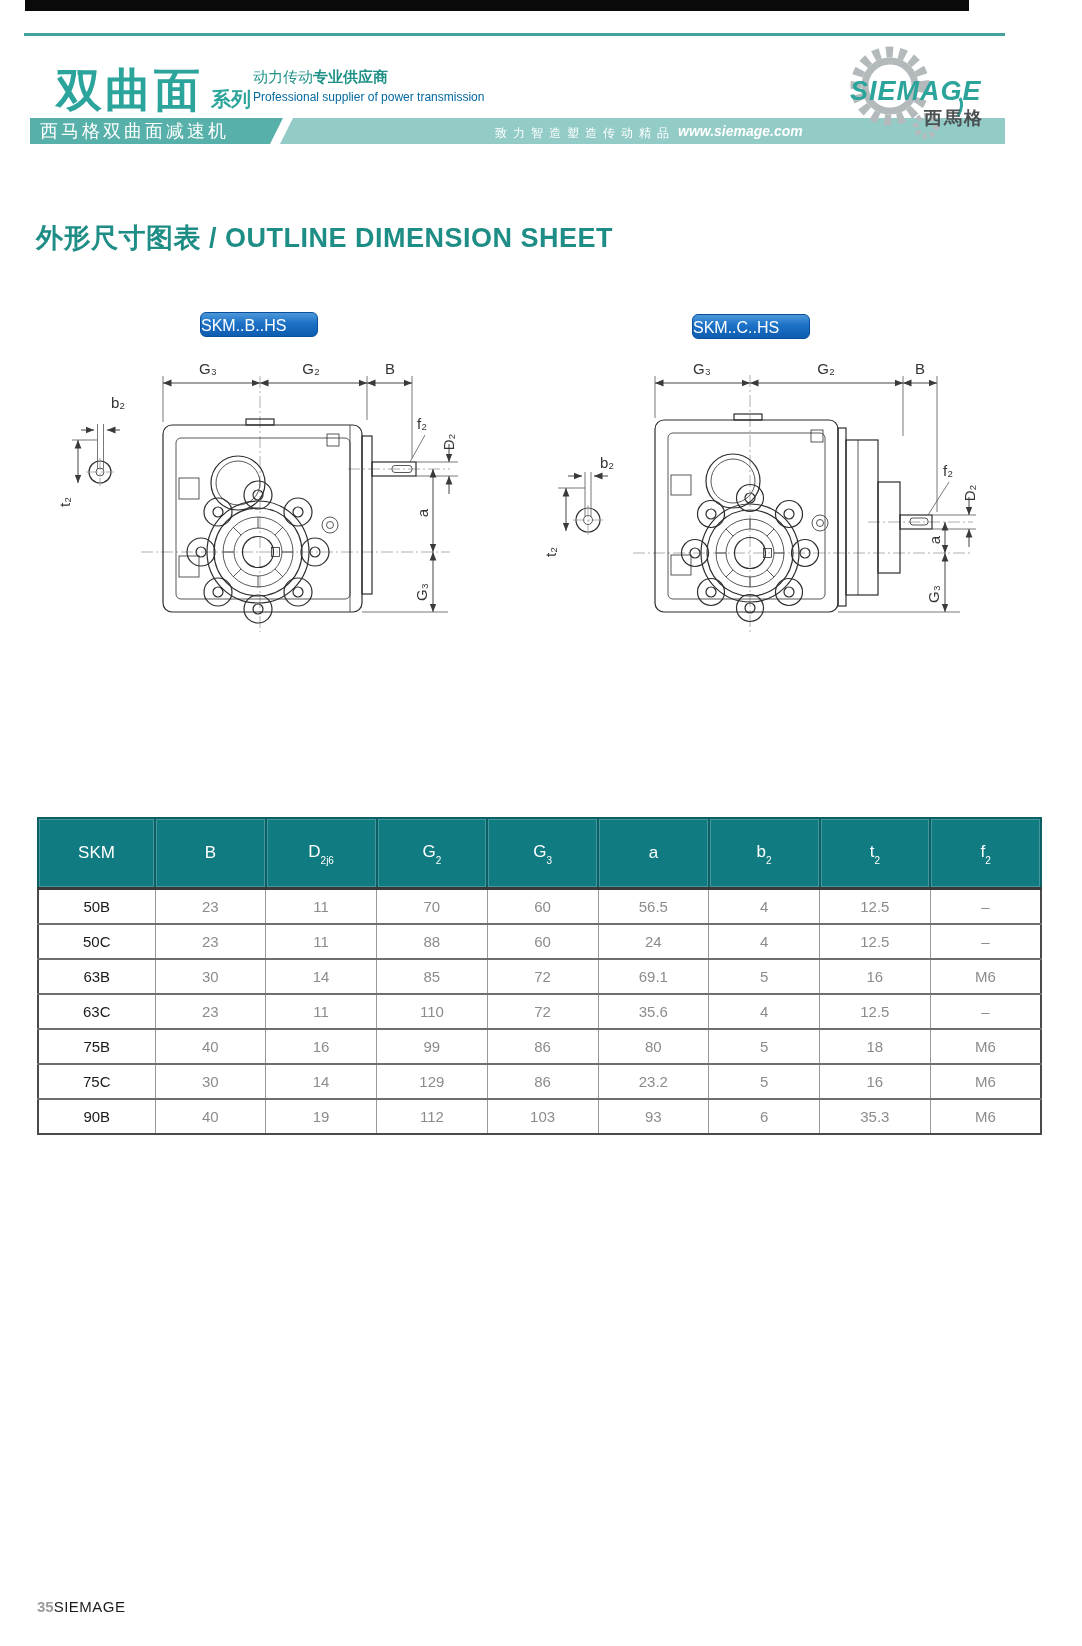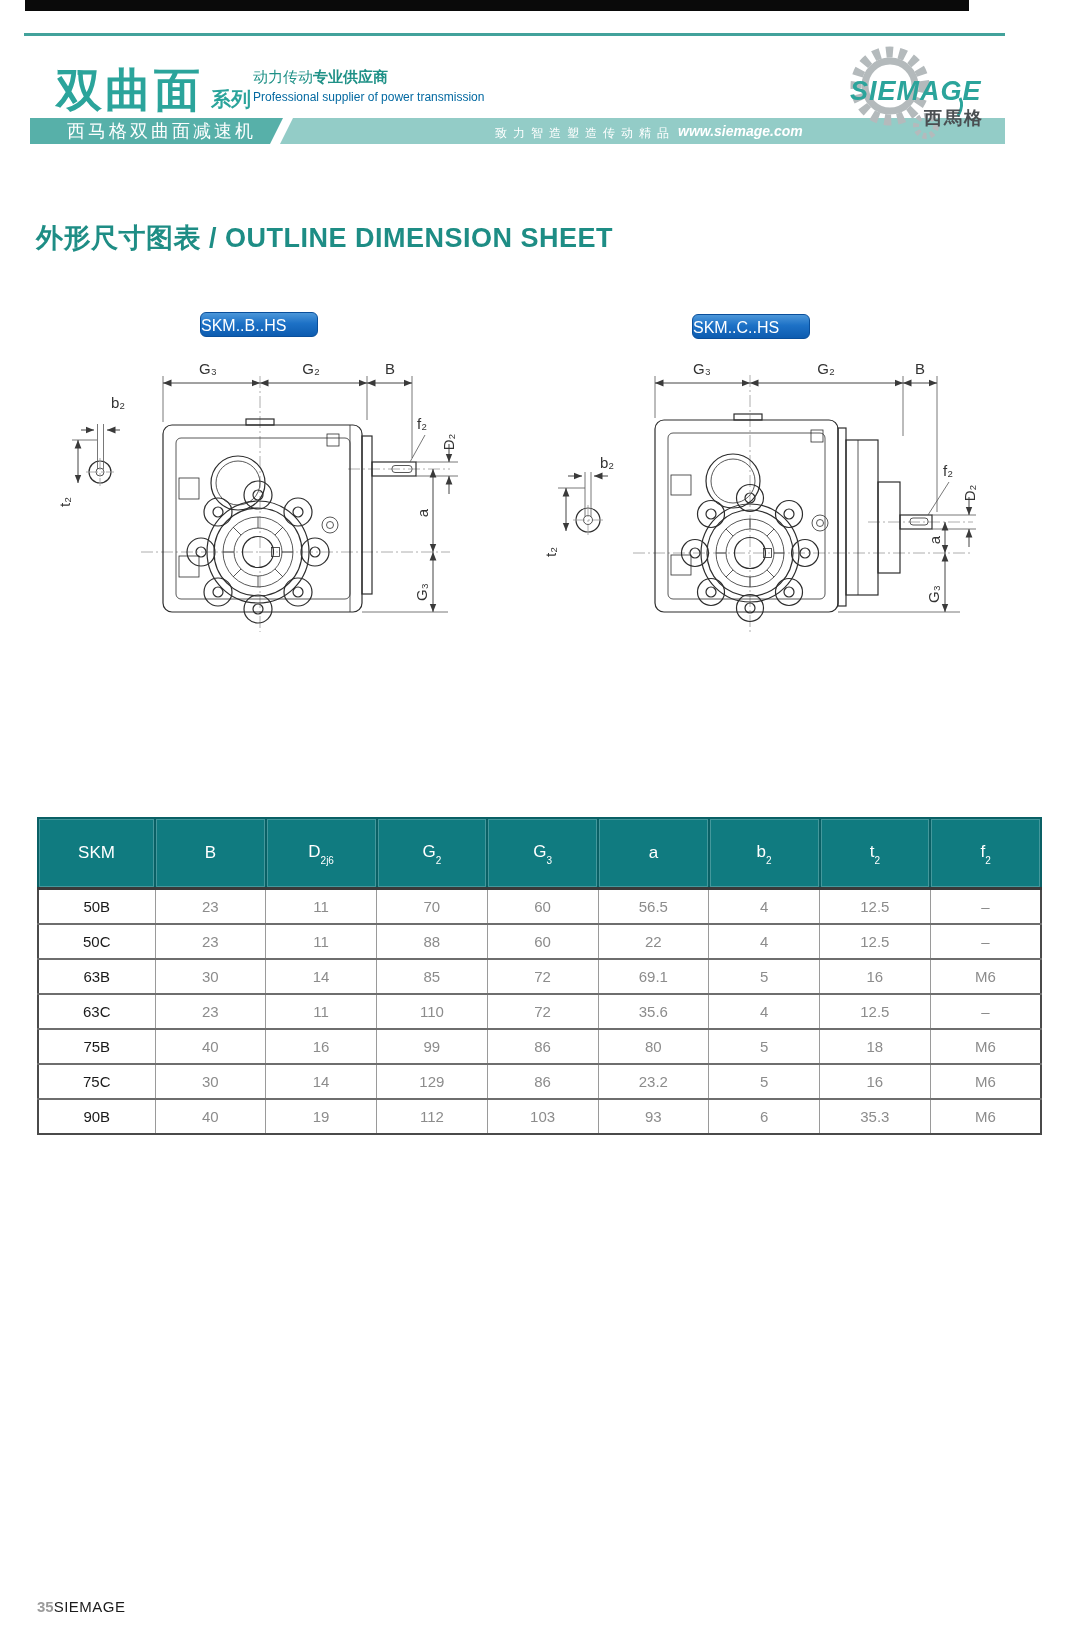--- a/index.html
+++ b/index.html
@@ -8,21 +8,21 @@
   
   .top-bar{position:absolute;left:25px;top:0;width:944px;height:11px;background:#0a0a0a;}
   .top-rule{position:absolute;left:24px;top:33px;width:981px;height:3px;background:#42a29b;}
   .series{position:absolute;left:36px;top:60px;display:flex;align-items:baseline;gap:8px;color:#2ba49b;}
   .series .big{font-size:46px;font-weight:bold;letter-spacing:3px;margin-left:20px;}
   .series .small{font-size:20px;font-weight:bold;}
   .slogan{position:absolute;left:253px;top:68px;color:#1f9187;}
   .slogan .l1{font-size:15px;}
   .slogan .l1 b{font-weight:bold;}
   .slogan .l2{font-size:12px;color:#0369a1;margin-top:3px;text-align:right;}
-  .banner{position:absolute;left:30px;top:118px;width:975px;height:32px;text-align:center;}
+  .banner{position:absolute;left:30px;top:118px;width:975px;height:32px;}
   .banner-left{position:absolute;left:0;top:0;width:253px;height:26px;background:#57b0a9;
        clip-path:polygon(0 0,253px 0,240px 26px,0 26px);
        color:#fdfefe;font-size:18px;line-height:26px;letter-spacing:3px;padding-left:10px;box-sizing:border-box;}
   .banner-right{position:absolute;left:250px;top:0;width:725px;height:26px;background:#93ccc7;
        clip-path:polygon(13px 0,725px 0,725px 26px,0 26px);}
   .banner-right .tagline{position:absolute;left:215px;top:7px;font-size:12px;letter-spacing:6px;color:#ffffff;}
   .banner-right .site{position:absolute;left:398px;top:5px;font-size:14px;font-weight:bold;font-style:italic;color:#ffffff;}
   .logo{position:absolute;left:838px;top:44px;width:180px;height:100px;}
   .logo svg{position:absolute;left:0;top:0;}
   .logo .word{position:absolute;left:12px;top:32px;font-size:27px;font-weight:bold;font-style:italic;
@@ -348,21 +348,21 @@
           <td>4</td>
           <td>12.5</td>
           <td>–</td>
         </tr>
         <tr>
           <td class="model">50C</td>
           <td>23</td>
           <td>11</td>
           <td>88</td>
           <td>60</td>
-          <td>22</td>
+          <td>24</td>
           <td>4</td>
           <td>12.5</td>
           <td>–</td>
         </tr>
         <tr>
           <td class="model">63B</td>
           <td>30</td>
           <td>14</td>
           <td>85</td>
           <td>72</td>

